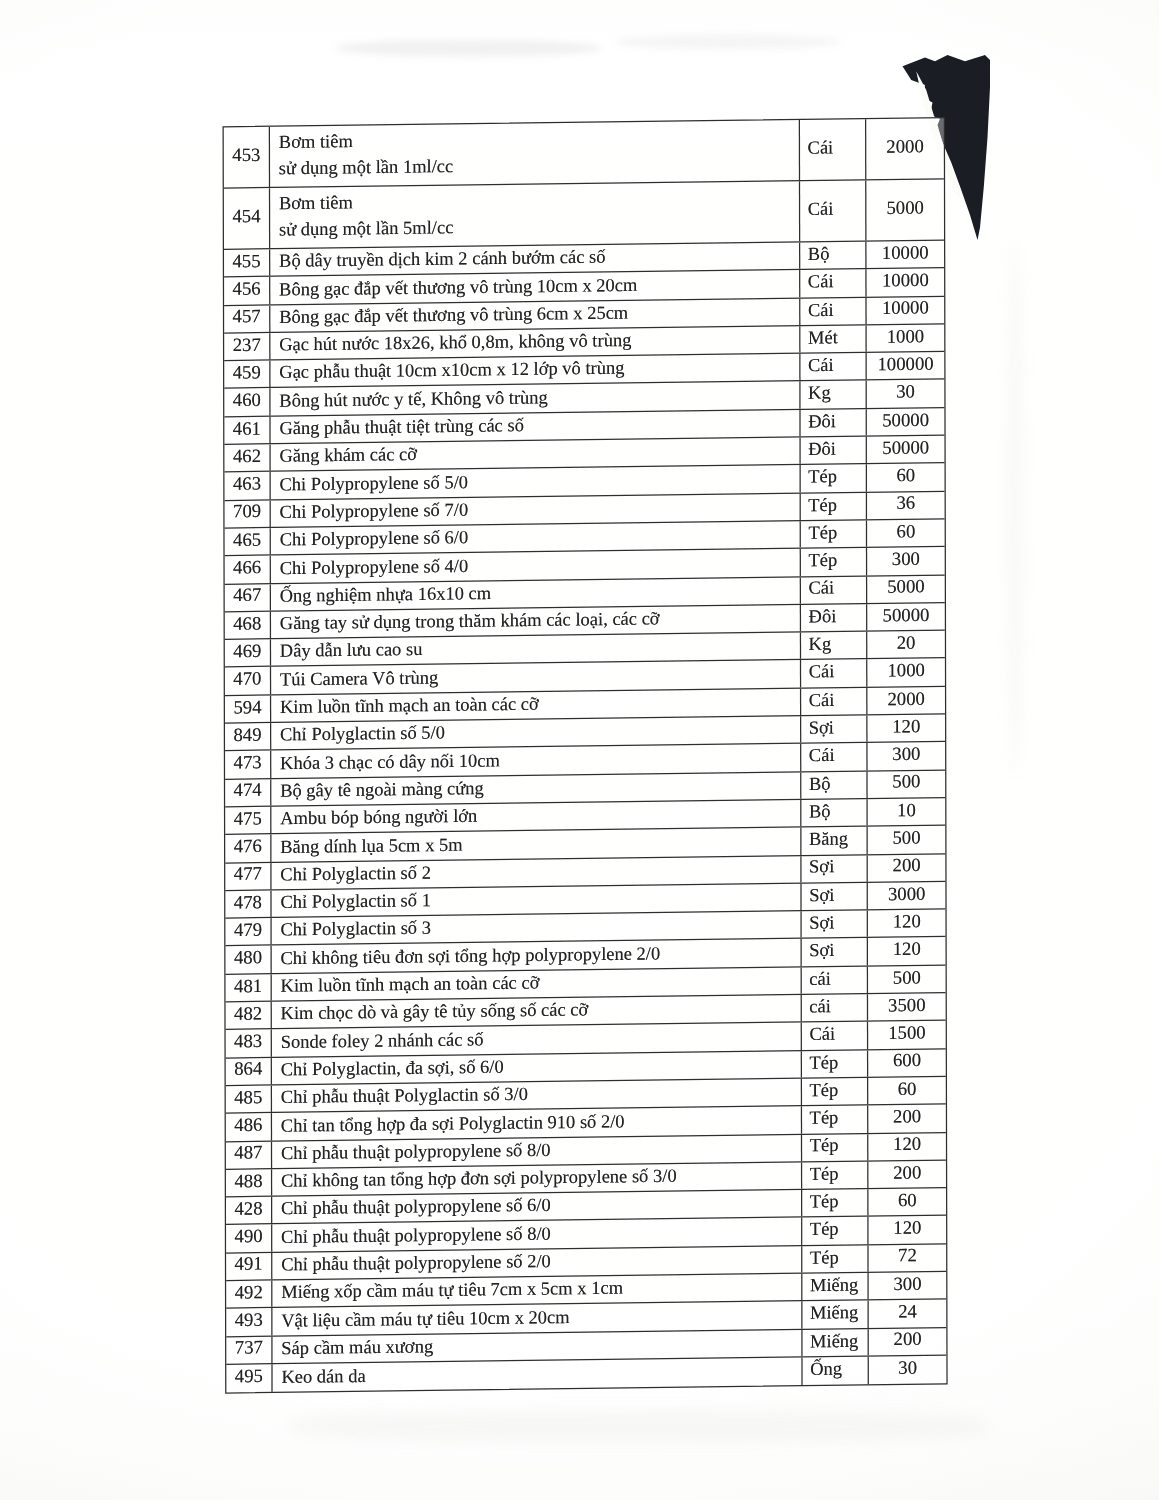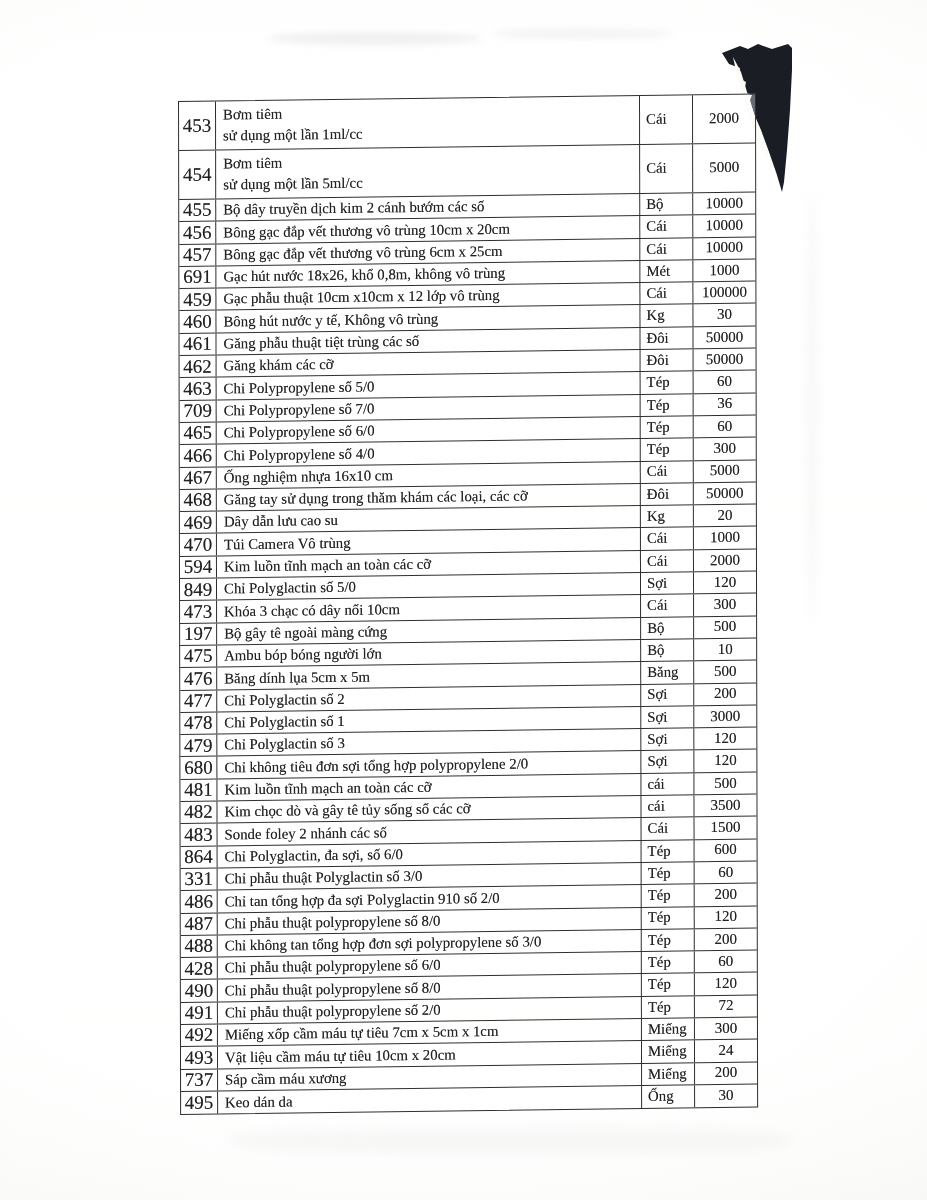--- a/index.html
+++ b/index.html
@@ -40,21 +40,21 @@
   .tr:last-child{border-bottom:none;}
   .tr.tall{height:49px;}
   .td{
     display:flex;align-items:center;
     box-sizing:border-box;
     font-size:14.8px;line-height:1.18;
     color:var(--ink);
     text-shadow:0 0 0.5px rgba(30,30,30,0.55);
     overflow:hidden;white-space:nowrap;
   }
-  .c-no{justify-content:center;border-right:1.3px solid var(--border);font-size:19px;}
+  .c-no{justify-content:center;border-right:1.3px solid var(--border);font-size:15px;}
   .c-desc{
     justify-content:flex-start;padding:0 4px 0 7px;
     border-right:1.3px solid var(--border);
     white-space:pre-line;line-height:1.4;
   }
   .c-unit{justify-content:flex-start;padding-left:6px;border-right:1.3px solid var(--border);}
   .c-qty{justify-content:center;font-size:15px;}
   
   .fold-corner{
     position:absolute;left:714px;top:40px;width:86px;height:156px;
@@ -115,21 +115,21 @@
   </div>
 
   <div class="tr">
     <div class="td c-no">457</div>
     <div class="td c-desc">Bông gạc đắp vết thương vô trùng 6cm x 25cm</div>
     <div class="td c-unit">Cái</div>
     <div class="td c-qty">10000</div>
   </div>
 
   <div class="tr">
-    <div class="td c-no">691</div>
+    <div class="td c-no">237</div>
     <div class="td c-desc">Gạc hút nước 18x26, khổ 0,8m, không vô trùng</div>
     <div class="td c-unit">Mét</div>
     <div class="td c-qty">1000</div>
   </div>
 
   <div class="tr">
     <div class="td c-no">459</div>
     <div class="td c-desc">Gạc phẫu thuật 10cm x10cm x 12 lớp vô trùng</div>
     <div class="td c-unit">Cái</div>
     <div class="td c-qty">100000</div>
@@ -227,21 +227,21 @@
   </div>
 
   <div class="tr">
     <div class="td c-no">473</div>
     <div class="td c-desc">Khóa 3 chạc có dây nối 10cm</div>
     <div class="td c-unit">Cái</div>
     <div class="td c-qty">300</div>
   </div>
 
   <div class="tr">
-    <div class="td c-no">197</div>
+    <div class="td c-no">474</div>
     <div class="td c-desc">Bộ gây tê ngoài màng cứng</div>
     <div class="td c-unit">Bộ</div>
     <div class="td c-qty">500</div>
   </div>
 
   <div class="tr">
     <div class="td c-no">475</div>
     <div class="td c-desc">Ambu bóp bóng người lớn</div>
     <div class="td c-unit">Bộ</div>
     <div class="td c-qty">10</div>
@@ -269,21 +269,21 @@
   </div>
 
   <div class="tr">
     <div class="td c-no">479</div>
     <div class="td c-desc">Chỉ Polyglactin số 3</div>
     <div class="td c-unit">Sợi</div>
     <div class="td c-qty">120</div>
   </div>
 
   <div class="tr">
-    <div class="td c-no">680</div>
+    <div class="td c-no">480</div>
     <div class="td c-desc">Chỉ không tiêu đơn sợi tổng hợp polypropylene 2/0</div>
     <div class="td c-unit">Sợi</div>
     <div class="td c-qty">120</div>
   </div>
 
   <div class="tr">
     <div class="td c-no">481</div>
     <div class="td c-desc">Kim luồn tĩnh mạch an toàn các cỡ</div>
     <div class="td c-unit">cái</div>
     <div class="td c-qty">500</div>
@@ -304,21 +304,21 @@
   </div>
 
   <div class="tr">
     <div class="td c-no">864</div>
     <div class="td c-desc">Chỉ Polyglactin, đa sợi, số 6/0</div>
     <div class="td c-unit">Tép</div>
     <div class="td c-qty">600</div>
   </div>
 
   <div class="tr">
-    <div class="td c-no">331</div>
+    <div class="td c-no">485</div>
     <div class="td c-desc">Chỉ phẫu thuật Polyglactin số 3/0</div>
     <div class="td c-unit">Tép</div>
     <div class="td c-qty">60</div>
   </div>
 
   <div class="tr">
     <div class="td c-no">486</div>
     <div class="td c-desc">Chỉ tan tổng hợp đa sợi Polyglactin 910 số 2/0</div>
     <div class="td c-unit">Tép</div>
     <div class="td c-qty">200</div>

